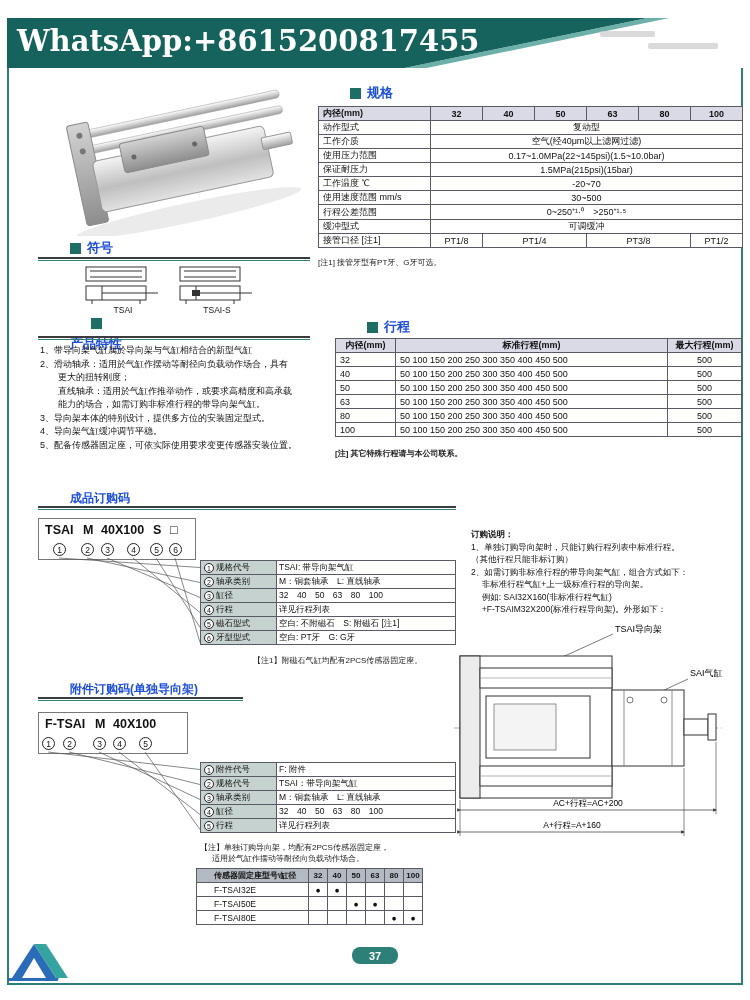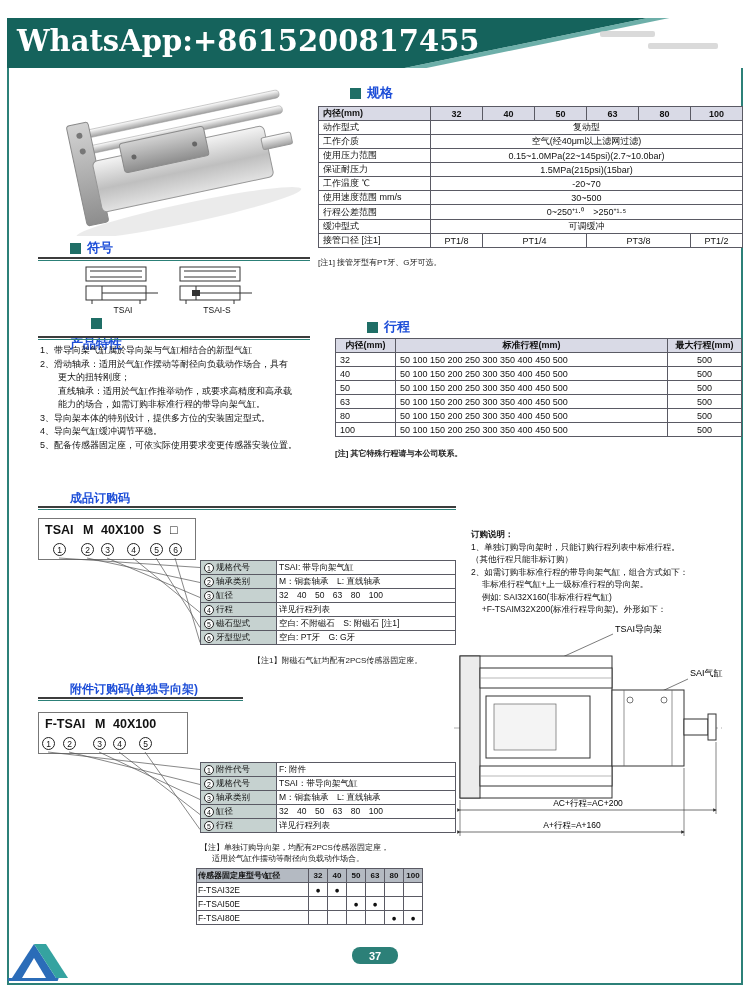--- a/index.html
+++ b/index.html
@@ -44,21 +44,21 @@
   .ord td.oval { text-align:left; font-size:8.5px; }
   .mini-circ { display:inline-flex; width:10px; height:10px; border:1px solid #222; border-radius:50%;
                font-size:7px; align-items:center; justify-content:center; background:#fff;
                vertical-align:-1px; margin-right:2px; }
 
   .txtblock { position:absolute; font-size:9px; line-height:13.5px; color:#111; }
   .txtblock div { white-space:nowrap; }
 
   .sensor td { font-size:8.5px; }
   .sensor tr.hdr td { background:#b4bac2; font-weight:bold; font-size:8px; }
-  .sensor td.model { text-align:left; padding-left:1px; }
+  .sensor td.model { text-align:left; padding-left:17px; }
 
   .fan { position:absolute; pointer-events:none; }
 
   #pagenum { position:absolute; left:352px; top:947px; width:46px; height:17px; background:#2c8078;
              border-radius:8px; color:#fff; font-weight:bold; font-size:11px;
              display:flex; align-items:center; justify-content:center; }
 
   svg text { font-family:"Liberation Sans", sans-serif; }
 </style>
 </head>
@@ -136,21 +136,21 @@
     <tr>
           <td class="lbl">动作型式</td>
           <td colspan="6">复动型</td>
         </tr>
     <tr>
           <td class="lbl">工作介质</td>
           <td colspan="6">空气(经40μm以上滤网过滤)</td>
         </tr>
     <tr>
           <td class="lbl">使用压力范围</td>
-          <td colspan="6">0.15~1.0MPa(22~145psi)(2.7~10.0bar)</td>
+          <td colspan="6">0.17~1.0MPa(22~145psi)(1.5~10.0bar)</td>
         </tr>
     <tr>
           <td class="lbl">保证耐压力</td>
           <td colspan="6">1.5MPa(215psi)(15bar)</td>
         </tr>
     <tr>
           <td class="lbl">工作温度 ℃</td>
           <td colspan="6">-20~70</td>
         </tr>
     <tr>

